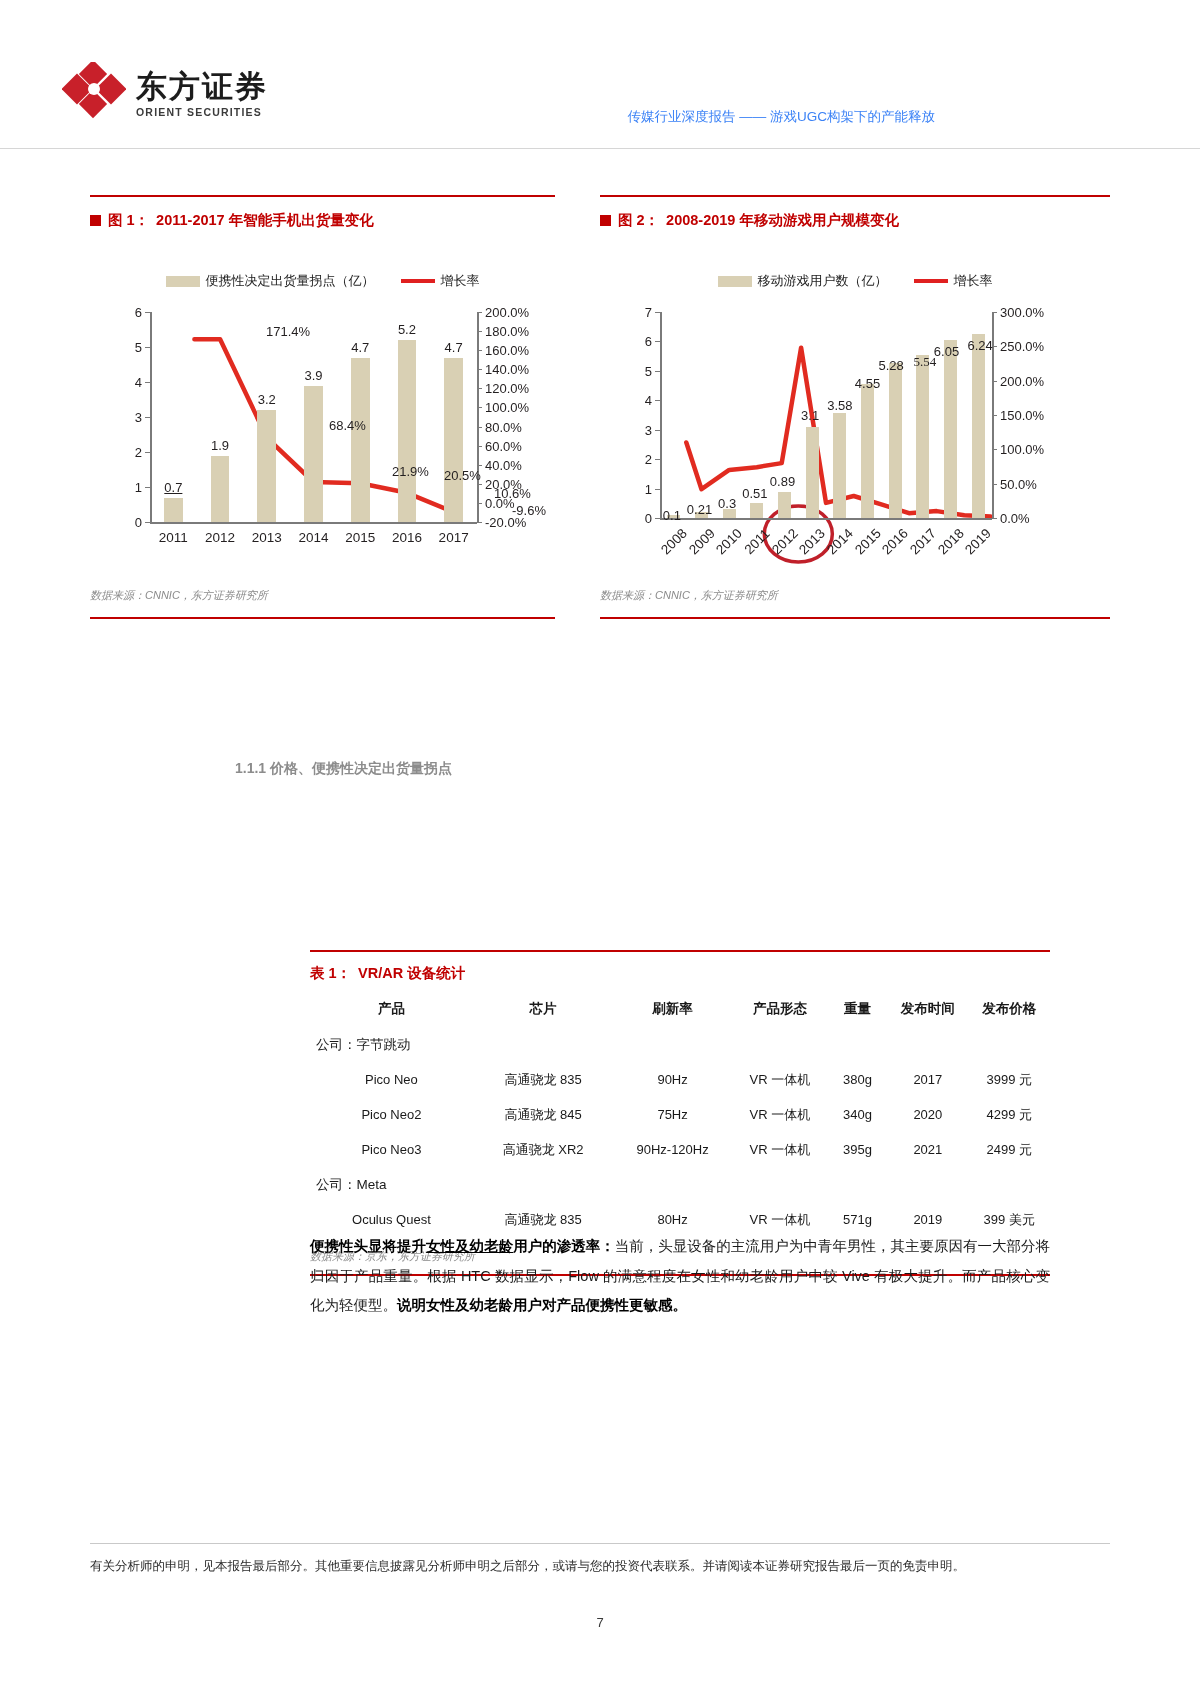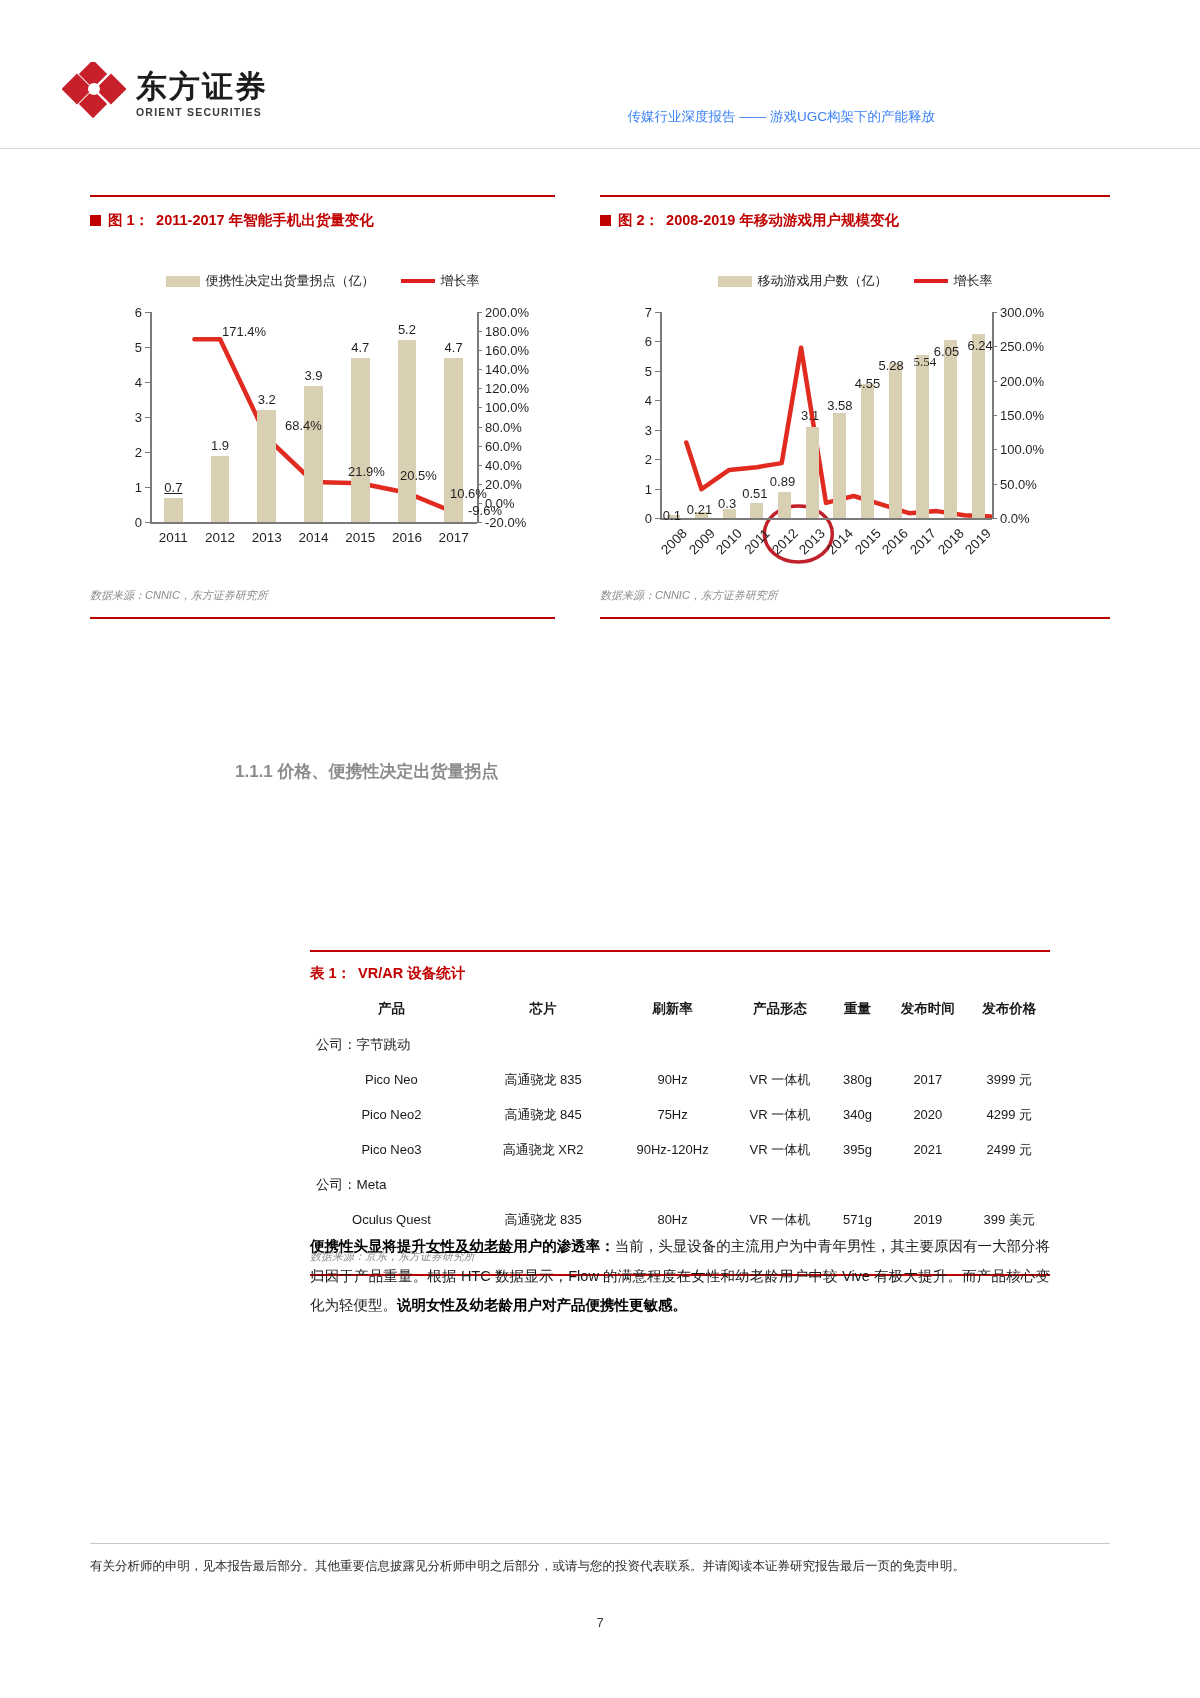--- a/index.html
+++ b/index.html
@@ -40,25 +40,25 @@
   
   .plot { position:relative; }
   .axis-line { position:absolute; background:#7a7a7a; }
   .tick { position:absolute; background:#7a7a7a; height:1px; width:5px; }
   .ytick-label { position:absolute; font-size:13px; color:#231f20; text-align:right; transform:translateY(-50%); }
   .ytick-label.right { text-align:left; }
   .bar { position:absolute; background:#d9d0b4; bottom:0; }
   .barlabel { position:absolute; font-size:13px; color:#231f20; text-align:center; transform:translateX(-50%); white-space:nowrap; }
   .xlabel { position:absolute; font-size:13.5px; color:#231f20; text-align:center; transform:translateX(-50%); white-space:nowrap; }
   .xlabel.rot { transform:translateX(-50%) rotate(-45deg); transform-origin:center center; }
-  .ptlabel { position:absolute; font-size:13px; color:#231f20; white-space:nowrap; }
+  .ptlabel { position:absolute; font-size:13px; color:#231f20; white-space:nowrap;margin-left:44px; }
   .lineSvg { position:absolute; left:0; top:0; overflow:visible; }
 
   
-  .sec-head { position:absolute; font-size:17px; color:#8c8c8c; font-weight:bold; }
+  .sec-head { position:absolute; font-size:14px; color:#8c8c8c; font-weight:bold; }
   .para { position:absolute; font-size:14.5px; line-height:2.05; color:#1a1a1a; text-align:justify; }
   .para b { font-weight:bold; color:#000; }
   .para .u { text-decoration:underline; font-weight:bold; color:#000; }
 
   
   .tbl-wrap { position:absolute; }
   .tbl { width:100%; border-collapse:collapse; font-size:13px; }
   .tbl th { font-weight:bold; padding:9px 2px; text-align:center; color:#1a1a1a; font-size:13.5px; }
   .tbl td { padding:8.5px 2px; text-align:center; color:#1a1a1a; }
   .tbl td.grp { text-align:left; padding-left:6px; font-size:13.5px; }

